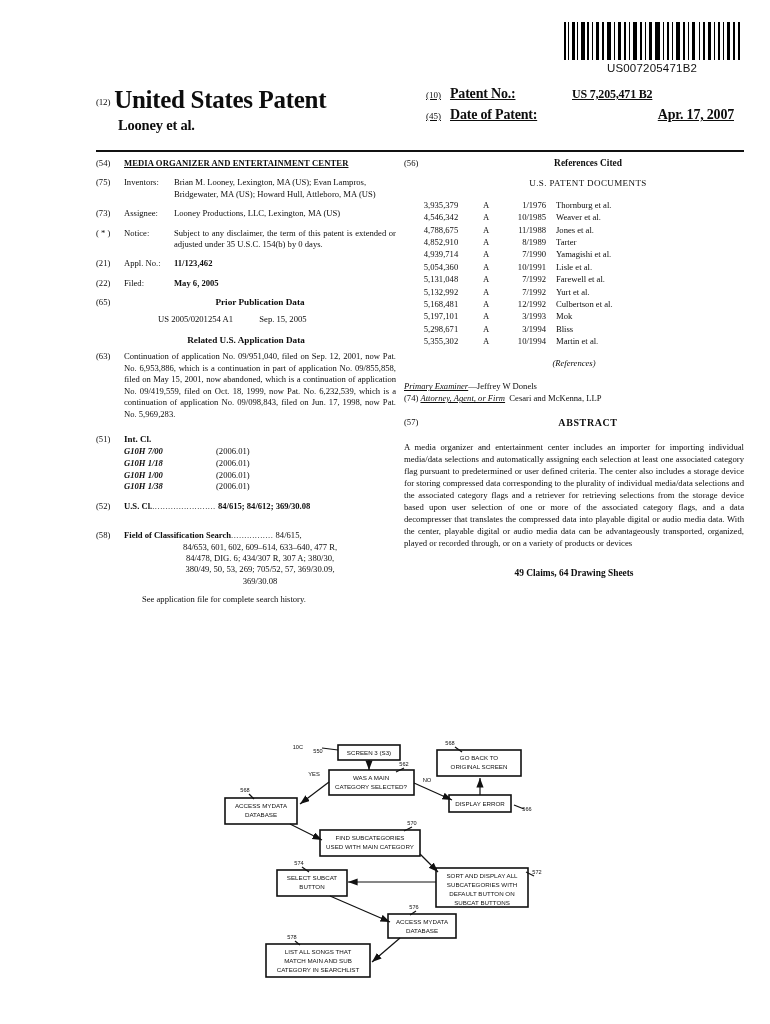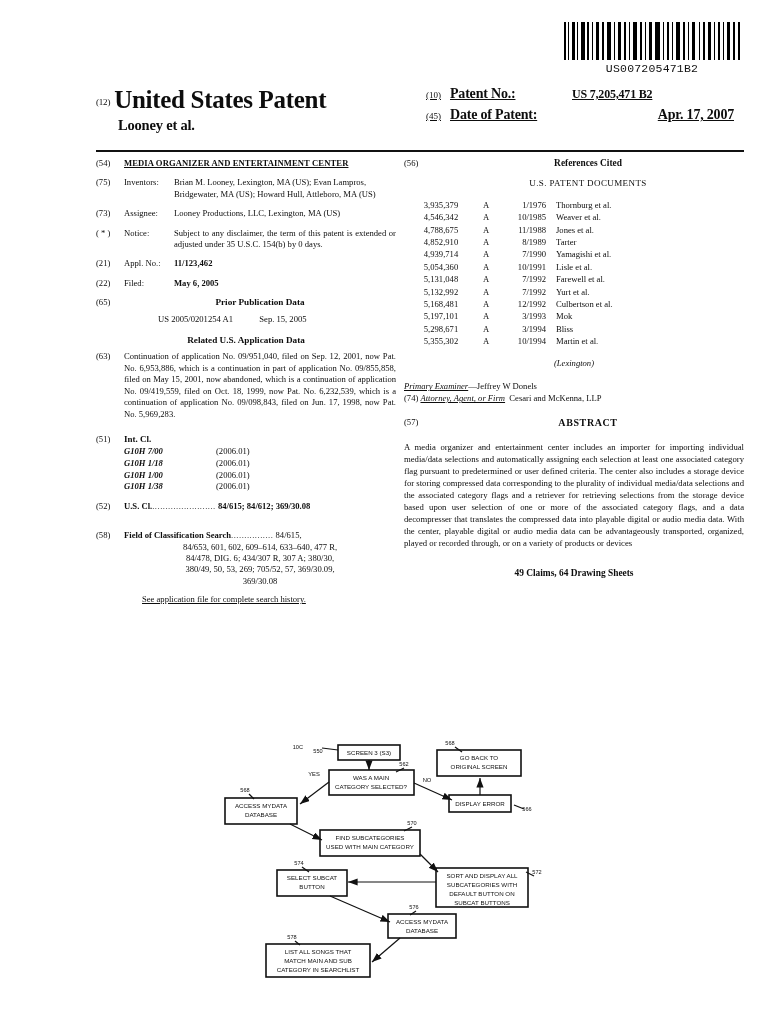--- a/index.html
+++ b/index.html
@@ -28,21 +28,21 @@
     right: 28px;
     top: 22px;
     text-align: center;
   }
   .barcode {
     height: 38px;
     width: 180px;
     display: block;
   }
   .barcode-num {
-    font-family: Liberation Mono, monospace;
+    font-family: Liberation Sans, sans-serif;
     font-size: 11.5px;
     letter-spacing: 0.2px;
     margin-top: 2px;
     color: #111;
   }
 
   
   .header {
     position: absolute;
     left: 96px;
@@ -186,21 +186,20 @@
 
   .dotline {
     letter-spacing: 0.5px;
   }
   .usc-body { font-size: 8.6px; line-height: 11.6px; }
   .indent-r { text-align: center; }
   .searchhist {
     margin-top: 7px;
     margin-left: 18px;
     font-size: 8.6px;
-    text-decoration: underline;
   }
 
   
   .refs-head {
     text-align: center;
     font-weight: bold;
     font-size: 9.4px;
     margin-bottom: 9px;
   }
   .refs-sub {
@@ -508,21 +507,21 @@
         <span class="ref-name">Bliss</span>
       </div>
       <div class="ref-row">
         <span class="ref-num">5,355,302</span>
         <span class="ref-kind">A</span>
         <span class="ref-date">10/1994</span>
         <span class="ref-name">Martin et al.</span>
       </div>
     </div>
 
-    <div class="continued">(Lexington)</div>
+    <div class="continued">(References)</div>
 
     <div class="examiner">
       <span class="i">Primary Examiner</span><span>—</span><span>Jeffrey W Donels</span>
     </div>
     <div class="examiner">
       <span>(74)</span>
       <span class="i">Attorney, Agent, or Firm</span>&nbsp;&nbsp;<span>Cesari and McKenna, LLP</span>
     </div>
 
     <div class="abs-row">

